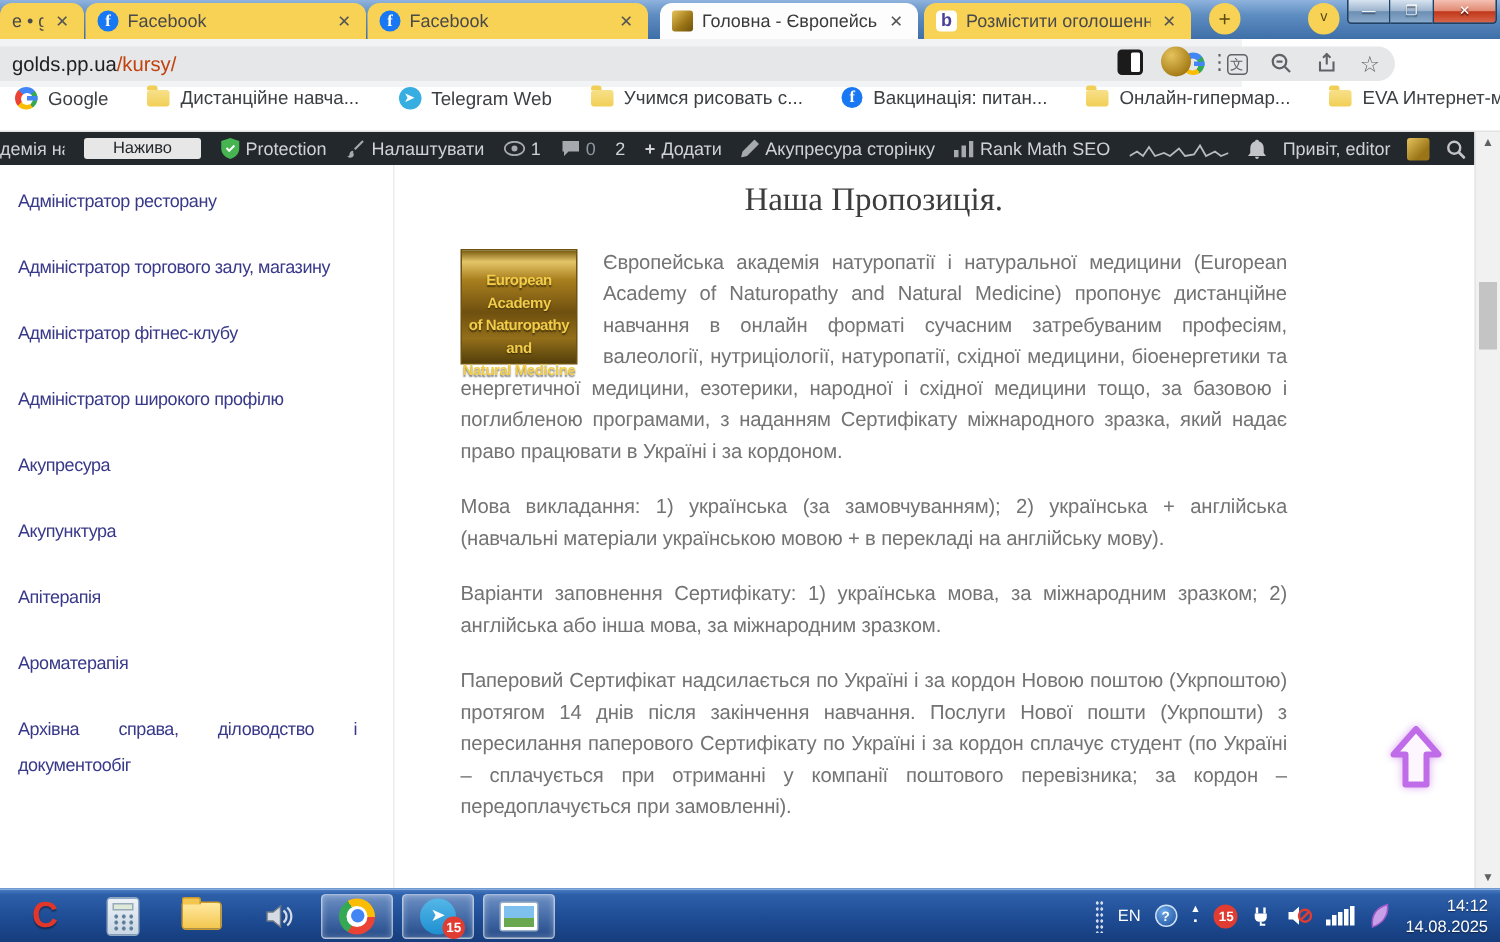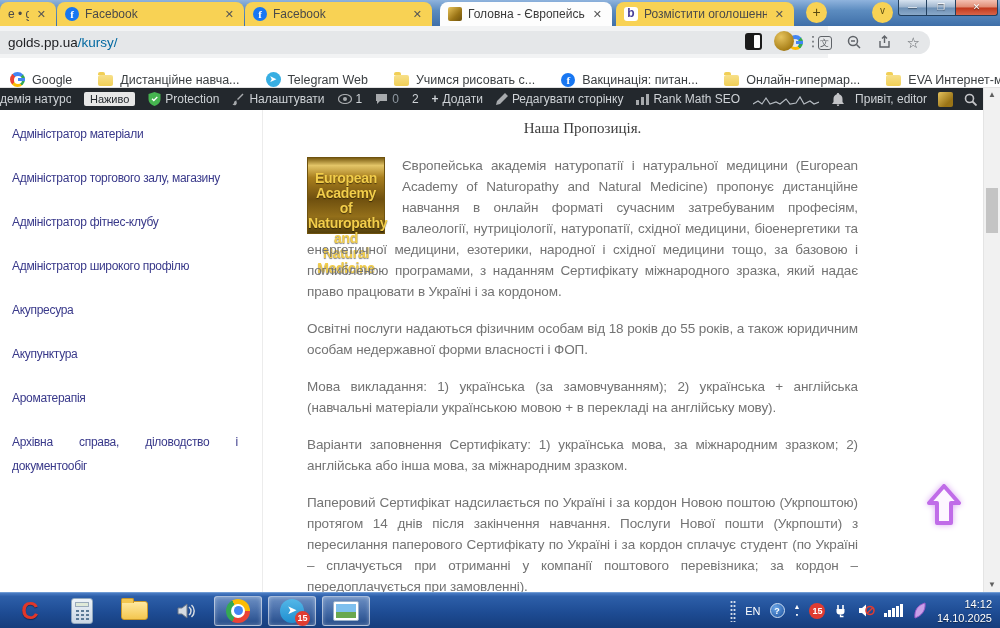--- a/index.html
+++ b/index.html
@@ -37,81 +37,81 @@
   .winbtn.max { width:28px; border-left:none; border-right:none; }
   .winbtn.clos { width:43px; border-radius:0 0 3px 0;
     background:linear-gradient(#f4c0b2,#e08a72 48%,#c1371b 52%,#d8654a); }
 
   
   .toolbar { position:absolute; top:26px; left:0; width:828px; height:32px; background:#f2f3f4; }
   .addr { position:absolute; top:5px; left:0; width:930px; height:23px; background:#e5e7e9;
     border-radius:0 12px 12px 0; display:flex; align-items:center; padding:0 10px 0 8px;
     font-size:13.5px; }
   .addr .host { color:#202124; }
-  .addr .path { color:#0369a1; }
+  .addr .path { color:#c2410c; }
   .addr .spacer { flex:1; }
   .aicon { margin-left:15px; color:#5f6368; display:flex; align-items:center; }
   .gicon { width:15px; height:15px; border-radius:50%;
     background:conic-gradient(from -45deg,#4285f4 0 95deg,#34a853 0 190deg,#fbbc05 0 275deg,#ea4335 0 360deg);
     position:relative; }
   .gicon::after { content:""; position:absolute; inset:3.5px; background:#e5e7e9; border-radius:50%; }
   .gicon::before { content:""; position:absolute; right:0; top:6px; width:7px; height:3px;
     background:#4285f4; z-index:1; }
   .bm .gicon::after { background:#fff; }
   .trbox { width:14px; height:14px; border:1.5px solid #5f6368; border-radius:3px;
     font-size:9px; line-height:12px; text-align:center; color:#5f6368; }
   .toolbar-right { position:absolute; right:8px; top:5px; display:flex; align-items:center; gap:12px; }
   .sidepanel { width:17px; height:17px; background:#1b1b1b; border-radius:3px; position:relative; }
   .sidepanel::after { content:""; position:absolute; right:2px; top:2px; bottom:2px; width:6px; background:#fff; border-radius:1px; }
   .avatar { width:20px; height:20px; border-radius:50%;
     background:radial-gradient(circle at 35% 30%, #e6c35e, #a87f18 70%, #7a5a0e); }
   .dots { color:#5f6368; font-size:14px; letter-spacing:0; }
 
   
   .bmbar { position:absolute; top:58px; left:0; width:1000px; height:30px; background:#fff;
-    border-bottom:1px solid #e3e3e3; display:flex; align-items:flex-end; padding:0 10px;
+    border-bottom:1px solid #e3e3e3; display:flex; align-items:flex-start; padding:0 10px;
     font-size:12.5px; color:#3c4043; }
   .bm { display:flex; align-items:center; gap:7px; margin-right:26px; white-space:nowrap; }
   .folder { width:15px; height:11px; background:linear-gradient(#f7e08a,#f1cf56); border-radius:2px;
     position:relative; flex:0 0 auto; }
   .folder::before { content:""; position:absolute; top:-3px; left:0; width:7px; height:3px;
     background:#f1cf56; border-radius:2px 2px 0 0; }
   .tg { width:15px; height:15px; border-radius:50%; background:#37aee2; color:#fff;
     font-size:9px; text-align:center; line-height:15px; }
   .bmdivider { width:1px; height:16px; background:#d0d0d0; margin-right:12px; }
 
   
   .adminbar { position:absolute; top:88px; left:0; width:983px; height:22px; background:#23282d;
     color:#cfd3d7; font-size:12px; display:flex; align-items:center; gap:13px; padding:0 6px 0 0;
     white-space:nowrap; }
   .ab { display:flex; align-items:center; gap:4px; }
   .ab svg { display:block; }
   .sitename { overflow:hidden; max-width:148px; text-overflow:clip; }
-  .livebadge { background:#e7e7e7; color:#23282d; border-radius:2px; padding:1px 6px; font-size:11px; }
+  .livebadge { background:#e7e7e7; color:#23282d; border-radius:2px; padding:1px 19px; font-size:11px; }
   .dimmed { color:#8f98a1; }
   .ab-right { margin-left:auto; display:flex; align-items:center; gap:11px; }
   .wp-avatar { width:15px; height:15px; border-radius:2px;
     background:linear-gradient(135deg,#e6c35e,#9a7416 70%); }
 
   
   .content { position:absolute; top:110px; left:0; width:983px; height:482px; background:#fff; overflow:hidden; }
   .sidebar { position:absolute; top:0; left:0; width:263px; height:482px;
     border-right:1px solid #ececec; padding:12px 0 0 12px; }
   .sidebar ul { list-style:none; margin:0; padding:0; width:226px; }
   .sidebar li { color:#39398a; font-size:12px; line-height:24px; margin-bottom:20px;
     letter-spacing:-0.3px; text-align:justify; cursor:pointer; }
   .main { position:absolute; top:0; left:264px; width:719px; height:482px;
     padding:6px 125px 0 43px; }
-  .main h1 { font-family:"Liberation Serif", serif; font-weight:normal; font-size:15px;
+  .main h1 { font-family:"Liberation Serif", serif; font-weight:normal; font-size:22px;
     color:#3d3d3d; text-align:center; margin:4px 0 18px; }
   .logo { float:left; width:78px; height:77px; margin:2px 17px 4px 0;
     border:1px solid #6e520e;
     background:linear-gradient(180deg,#7a5c12 0%,#e3c568 10%,#a97f1e 26%,#6f500f 55%,#936f1a 78%,#54400b 100%);
     text-align:center; padding-top:13px; }
-  .logo div { font-size:14px; line-height:15px; color:#f2cd4a; font-weight:bold;
+  .logo div { font-size:10px; line-height:15px; color:#f2cd4a; font-weight:bold;
     text-shadow:0 1px 1px rgba(0,0,0,.5); letter-spacing:-0.3px; }
   .main p { margin:0 0 16px; font-size:13.5px; line-height:21px; color:#737373;
     text-align:justify; letter-spacing:-0.1px; }
 
   
   .scrolltop { position:absolute; left:925px; top:373px; width:38px; height:44px; }
 
   
   .vscroll { position:absolute; top:88px; right:0; width:17px; height:504px; background:#f1f1f1;
     border-left:1px solid #e4e4e4; }
@@ -302,21 +302,21 @@
   </span>
   <span class="ab">2</span>
   <span class="ab">
     <span style="font-weight:bold">+</span>
     <span>Додати</span>
   </span>
   <span class="ab">
     <svg width="12" height="12" viewBox="0 0 12 12">
         <path d="M0 12l1-4 7-7 3 3-7 7zM9 0l3 3-1 1-3-3z" fill="#a7aaad"></path>
       </svg>
-    <span>Редагувати сторінку</span>
+    <span>Акупресура сторінку</span>
   </span>
   <span class="ab">
     <svg width="13" height="11" viewBox="0 0 13 11">
         <rect x="0" y="6" width="3" height="5" fill="#a7aaad"></rect>
         <rect x="5" y="3" width="3" height="8" fill="#a7aaad"></rect>
         <rect x="10" y="0" width="3" height="11" fill="#a7aaad"></rect>
       </svg>
     <span>Rank Math SEO</span>
   </span>
   <span class="ab">
@@ -333,41 +333,41 @@
     <svg width="13" height="13" viewBox="0 0 13 13">
         <circle cx="5.5" cy="5.5" r="4" fill="none" stroke="#c3c4c7" stroke-width="1.6"></circle>
         <line x1="8.5" y1="8.5" x2="12.5" y2="12.5" stroke="#c3c4c7" stroke-width="1.8"></line>
       </svg>
   </span>
 </div>
 
 <div class="content">
   <div class="sidebar">
     <ul>
-      <li>Адміністратор матеріали</li>
+      <li>Адміністратор ресторану</li>
       <li>Адміністратор торгового залу, магазину</li>
       <li>Адміністратор фітнес-клубу</li>
       <li>Адміністратор широкого профілю</li>
       <li>Акупресура</li>
       <li>Акупунктура</li>
+      <li>Апітерапія</li>
       <li>Ароматерапія</li>
       <li>Архівна справа, діловодство і документообіг</li>
 
     </ul>
   </div>
 
   <div class="main">
     <h1>Наша Пропозиція.</h1>
     <div class="logo">
       <div>European Academy</div>
       <div>of Naturopathy and</div>
       <div>Natural Medicine</div>
     </div>
     <p>Європейська академія натуропатії і натуральної медицини (European Academy of Naturopathy and Natural Medicine) пропонує дистанційне навчання в онлайн форматі сучасним затребуваним професіям, валеології, нутриціології, натуропатії, східної медицини, біоенергетики та енергетичної медицини, езотерики, народної і східної медицини тощо, за базовою і поглибленою програмами, з наданням Сертифікату міжнародного зразка, який надає право працювати в Україні і за кордоном.</p>
-    <p>Освітні послуги надаються фізичним особам від 18 років до 55 років, а також юридичним особам недержавної форми власності і ФОП.</p>
     <p>Мова викладання: 1) українська (за замовчуванням); 2) українська + англійська (навчальні матеріали українською мовою + в перекладі на англійську мову).</p>
     <p>Варіанти заповнення Сертифікату: 1) українська мова, за міжнародним зразком; 2) англійська або інша мова, за міжнародним зразком.</p>
     <p>Паперовий Сертифікат надсилається по Україні і за кордон Новою поштою (Укрпоштою) протягом 14 днів після закінчення навчання. Послуги Нової пошти (Укрпошти) з пересилання паперового Сертифікату по Україні і за кордон сплачує студент (по Україні – сплачується при отриманні у компанії поштового перевізника; за кордон – передоплачується при замовленні).</p>
   </div>
 
   <svg class="scrolltop" viewBox="0 0 38 44" style="filter:drop-shadow(0 0 3px #d9a6f2)">
     <path d="M19 3 L34 20 H26 V40 H12 V20 H4 Z" fill="#fdf6ff" stroke="#c06ce8" stroke-width="4" stroke-linejoin="round"></path>
   </svg>
 
 </div>
@@ -430,16 +430,16 @@
         <i style="height:7px"></i>
         <i style="height:9px"></i>
         <i style="height:11px"></i>
         <i style="height:13px"></i>
     </span>
     <svg width="16" height="18" viewBox="0 0 16 18">
       <path d="M13 1C6 3 2 8 3 16 9 14 14 9 13 1z" fill="#c9a0e8" stroke="#9b59c9" stroke-width="1"></path>
     </svg>
     <span class="clock">
       <span>14:12</span><br>
-      <span>14.10.2025</span>
+      <span>14.08.2025</span>
     </span>
   </div>
 </div>
 
 </body></html>

